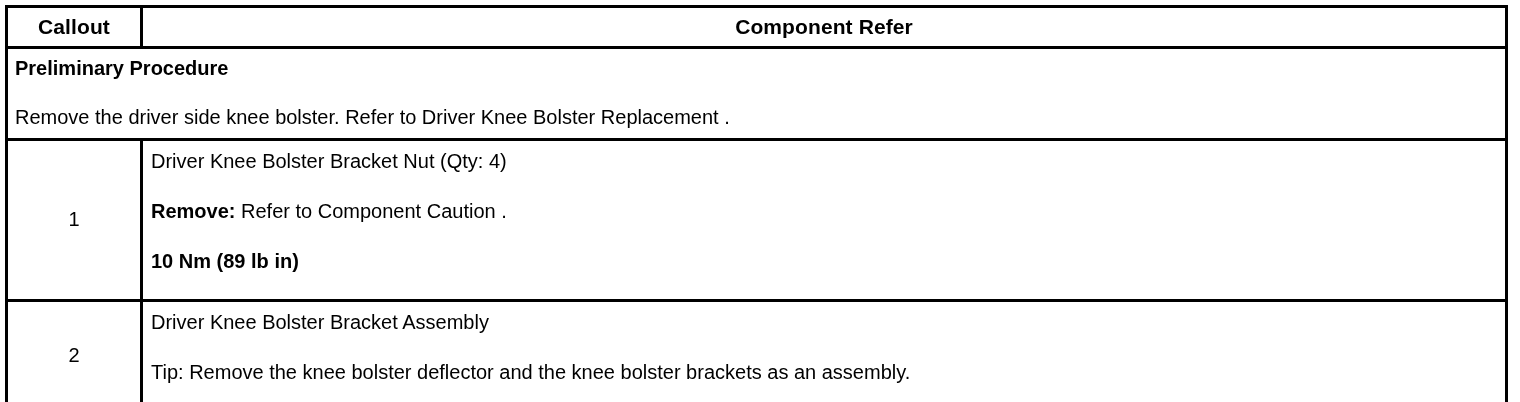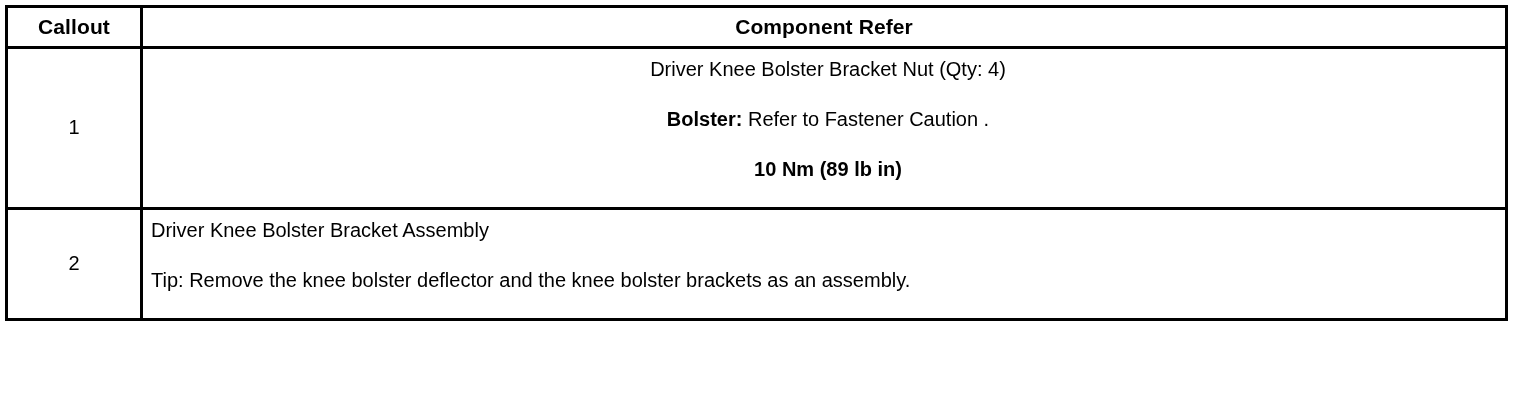--- a/index.html
+++ b/index.html
@@ -101,21 +101,21 @@
     font-size: 20px;
     line-height: 1.2;
     white-space: nowrap;
   }
   .line + .line { margin-top: 26px; }
 
   .lbl-bold { font-weight: bold; }
   .lbl-strong { font-weight: normal; }
   .txt-normal { font-weight: normal; }
 
-  .row-nut td { height: 142px; text-align: center; }
+  .row-nut td { height: 142px; }
   .row-assembly td { height: 92px; }
 </style>
 </head>
 <body>
 
 <div class="sheet">
 
   <table class="component-table">
     <colgroup>
       <col class="callout-col">
@@ -124,27 +124,33 @@
 
     <thead>
       <tr class="header-row">
         <th>Callout</th>
         <th>Component Refer</th>
       </tr>
     </thead>
 
     <tbody>
 
+      <tr class="prelim-row">
+        <td class="prelim-cell" colspan="2">
+          <span class="prelim-title">Preliminary Procedure</span>
+          <span class="prelim-text">Remove the driver side knee bolster. Refer to Driver Knee Bolster Replacement .</span>
+        </td>
+      </tr>
 
       <tr class="row-nut">
         <td class="callout-cell">1</td>
         <td class="name-cell">
           <span class="line txt-normal">Driver Knee Bolster Bracket Nut (Qty: 4)</span>
           <span class="line">
-            <span class="lbl-bold">Bolster:</span><span class="txt-normal"> Refer to Fastener Caution .</span>
+            <span class="lbl-bold">Remove:</span><span class="txt-normal"> Refer to Component Caution .</span>
           </span>
           <span class="line lbl-bold">10 Nm (89 lb in)</span>
         </td>
       </tr>
 
       <tr class="row-assembly">
         <td class="callout-cell">2</td>
         <td class="name-cell">
           <span class="line txt-normal">Driver Knee Bolster Bracket Assembly</span>
           <span class="line">

